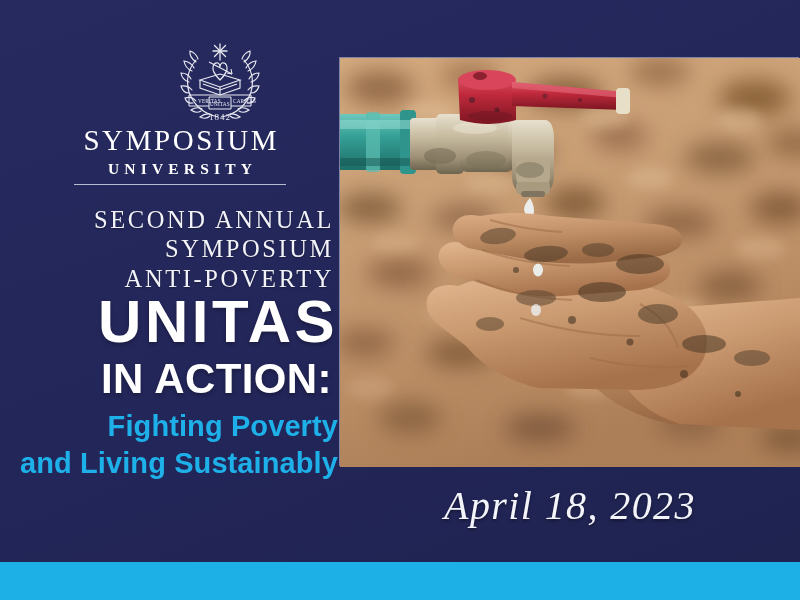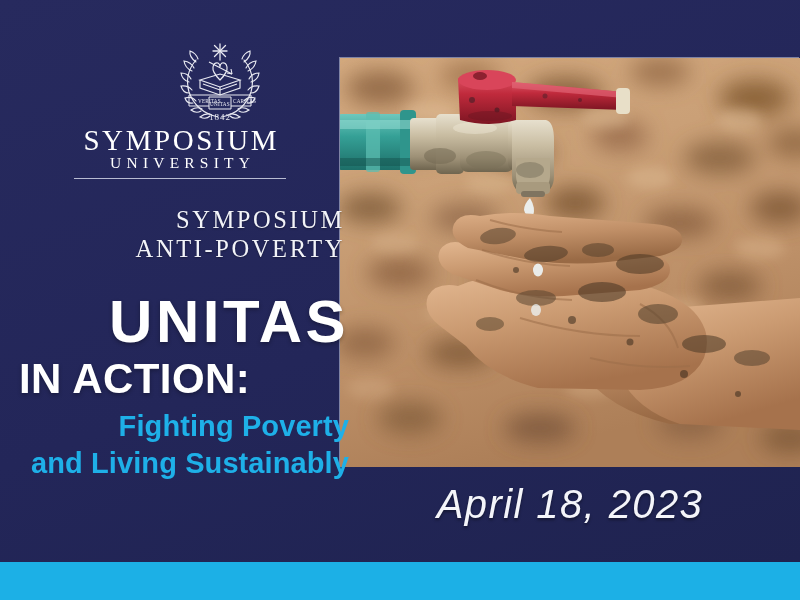--- a/index.html
+++ b/index.html
@@ -29,21 +29,21 @@
   .bar-cyan {
     position: absolute;
     left: 0; top: 562px;
     width: 800px; height: 38px;
   }
 
   
   .left-col {
     position: absolute;
     left: 0; top: 0;
-    width: 340px; height: 556px; padding-left: 11px;
+    width: 340px; height: 556px;
   }
 
   
   .seal {
     position: absolute;
     left: 176px; top: 40px;
     width: 88px; height: 88px;
   }
   .seal svg { display: block; width: 88px; height: 88px; }
 
@@ -59,24 +59,25 @@
     font-size: 29px;
     font-weight: 400;
     letter-spacing: 2.6px;
     color: #ffffff;
     line-height: 1;
     text-indent: 2.6px;
   }
   .wm-university {
     font-family: "Liberation Serif", serif;
     font-size: 15.5px;
-    font-weight: 400;
+    font-weight: 700;
     letter-spacing: 5.2px;
     color: #ffffff;
     line-height: 1;
+    margin-top: 6px;
     text-indent: 5.2px;
   }
   .wm-rule {
     width: 212px;
     height: 1px;
     background: #b8bcd2;
     margin: 7px auto 0 auto;
   }
   .wm-law {
     font-family: "Liberation Serif", serif;
@@ -118,23 +119,24 @@
     letter-spacing: 3.5px;
     line-height: 1;
     color: #ffffff;
     text-indent: 3.5px;
     text-shadow: 0 2px 4px rgba(0,0,0,.30);
   }
 
   
   .inaction {
     position: absolute;
-    right: 2px;
+    right: 8px;
     top: 358px;
     width: 330px;
+    text-align: right;
     font-family: "Liberation Sans", sans-serif;
     font-weight: 700;
     font-size: 42px;
     letter-spacing: 0.4px;
     line-height: 1;
     color: #ffffff;
     text-shadow: 0 2px 4px rgba(0,0,0,.30);
   }
 
   
@@ -152,21 +154,21 @@
     color: #1eb0e8;
   }
 
   
   .date {
     position: absolute;
     left: 340px;
     top: 482px;
     width: 460px;
     text-align: center;
-    font-family: Liberation Sans, sans-serif;
+    font-family: Liberation Serif, serif;
     font-style: italic;
     font-weight: 400;
     font-size: 40px;
     letter-spacing: 1.4px;
     color: #f4f5fa;
     text-shadow: 0 2px 3px rgba(0,0,0,.40);
   }
 
   
   .photo {
@@ -434,20 +436,21 @@
       </svg>
     </div>
 
     <div class="wordmark">
       <div class="wm-villanova">SYMPOSIUM</div>
       <div class="wm-university">UNIVERSITY</div>
       <div class="wm-rule"></div>
     </div>
 
     <div class="kicker">
+      <div>SECOND ANNUAL</div>
       <div>SYMPOSIUM</div>
       <div>ANTI-POVERTY</div>
     </div>
 
     <div class="unitas">UNITAS</div>
     <div class="inaction">IN ACTION:</div>
 
     <div class="subtitle" style="color: rgb(30, 176, 232);">
       <div>Fighting Poverty</div>
       <div>and Living Sustainably</div>

